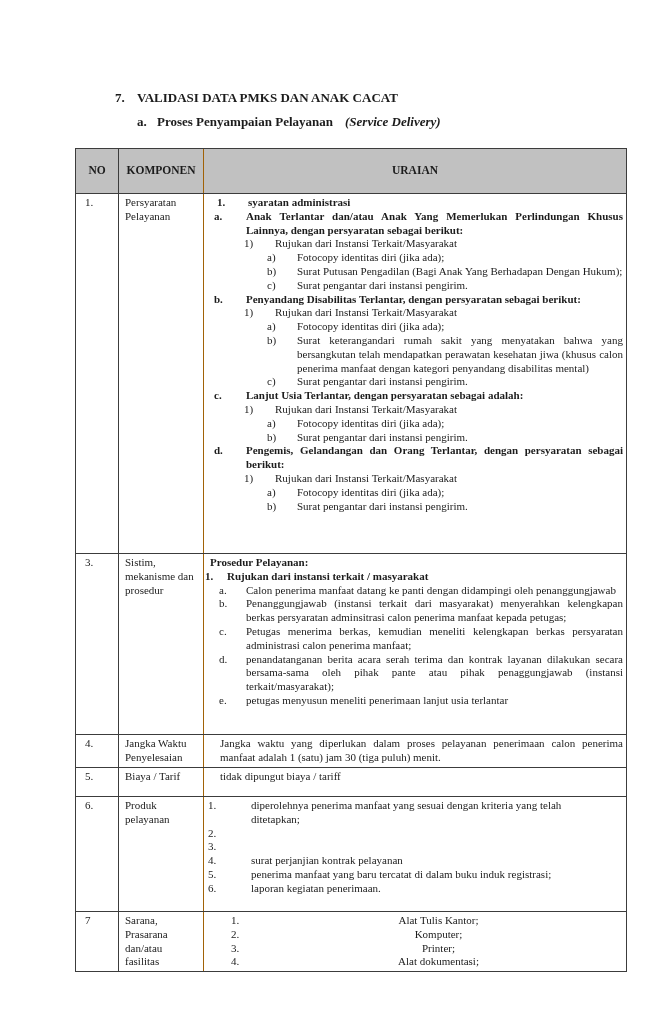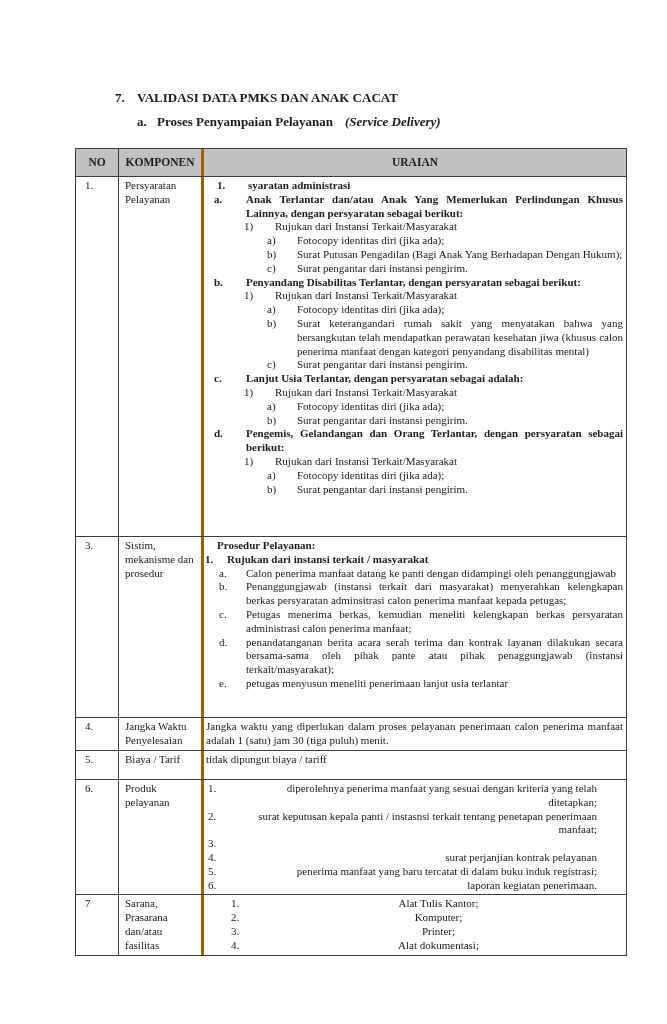--- a/index.html
+++ b/index.html
@@ -14,49 +14,49 @@
   .doc-title .num { width:22px; flex:none; }
   .doc-subtitle { position:absolute; left:137px; top:114px; font-size:13px; font-weight:bold; line-height:15px; display:flex; }
   .doc-subtitle .num { width:20px; flex:none; }
   .doc-subtitle .it { font-style:italic; margin-left:12px; }
 
   .dtable {
     position:absolute; left:75px; top:148px; width:552px;
     border:1px solid #3c3c3c; border-bottom:none;
   }
   .trow { display:flex; border-bottom:1px solid #3c3c3c; align-items:stretch; }
-  .thead { background:#c1c1c1; height:28px; }
+  .thead { background:#c1c1c1; height:45px; }
   .thead .cell { font-weight:bold; font-size:11.5px; display:flex; align-items:center; justify-content:center; padding:0; }
   .cell { padding:2px 3px 2px 0; }
   .c-no   { width:43px; flex:none; border-right:1px solid #3c3c3c; padding-left:9px; }
-  .c-komp { width:85px; flex:none; border-right:3px solid #a16207; padding-left:6px; padding-right:4px; }
+  .c-komp { width:85px; flex:none; border-right:1px solid #a16207; padding-left:6px; padding-right:4px; }
   .c-ur   { flex:1; }
   .thead .c-no, .thead .c-komp { padding-left:0; }
 
   #table-body .trow:nth-child(1) .c-ur { min-height:359px; }
   #table-body .trow:nth-child(2) .c-ur { min-height:180px; }
   #table-body .trow:nth-child(3) .c-ur { min-height:32px; }
   #table-body .trow:nth-child(4) .c-ur { min-height:28px; }
   #table-body .trow:nth-child(5) .c-ur { min-height:114px; }
   #table-body .trow:nth-child(6) .c-ur { min-height:52px; }
 
   .it { display:flex; }
   .it .mk { flex:none; }
   .it .tx { flex:1; text-align:justify; }
   .b { font-weight:bold; }
 
-  .it-p  { margin-left:2px; }
-  .it-h  { margin-left:13px; }
+  .it-p  { margin-left:16px; }
+  .it-h  { margin-left:6px; }
   .it-n1 { margin-left:13px; } .it-n1 .mk { width:31px; }
   .it-a1 { margin-left:10px; } .it-a1 .mk { width:32px; }
   .it-l2 { margin-left:40px; } .it-l2 .mk { width:31px; }
   .it-l3 { margin-left:63px; } .it-l3 .mk { width:30px; }
   .it-h1 { margin-left:1px; }  .it-h1 .mk { width:22px; }
   .it-ra { margin-left:15px; } .it-ra .mk { width:27px; }
-  .it-r6 { margin-left:4px; padding-right:26px; } .it-r6 .mk { width:18px; } .it-r6 .tx { text-align:right;margin-left:25px; }
+  .it-r6 { margin-left:4px; padding-right:26px; } .it-r6 .mk { width:18px; } .it-r6 .tx { text-align:left;margin-left:25px; }
   .it-r7 { margin-left:27px; } .it-r7 .mk { width:23px; } .it-r7 .tx { text-align:center; }
 </style>
 </head>
 <body>
 
 <div class="page">
 
   <div class="doc-title">
     <span class="num">7.</span>
     <span>VALIDASI DATA PMKS DAN ANAK CACAT</span>
@@ -211,21 +211,20 @@
         <div class="trow">
           <div class="cell c-no">6.</div>
           <div class="cell c-komp">Produk pelayanan</div>
           <div class="cell c-ur">
             <div class="it it-r6">
               <span class="mk">1.</span>
               <span class="tx">diperolehnya penerima manfaat yang sesuai dengan kriteria yang telah ditetapkan;</span>
             </div>
             <div class="it it-r6">
               <span class="mk">2.</span>
-              <span class="tx">surat keputusan kepala panti / instasnsi terkait tentang penetapan penerimaan manfaat;</span>
             </div>
             <div class="it it-r6">
               <span class="mk">3.</span>
             </div>
             <div class="it it-r6">
               <span class="mk">4.</span>
               <span class="tx">surat perjanjian kontrak pelayanan</span>
             </div>
             <div class="it it-r6">
               <span class="mk">5.</span>

